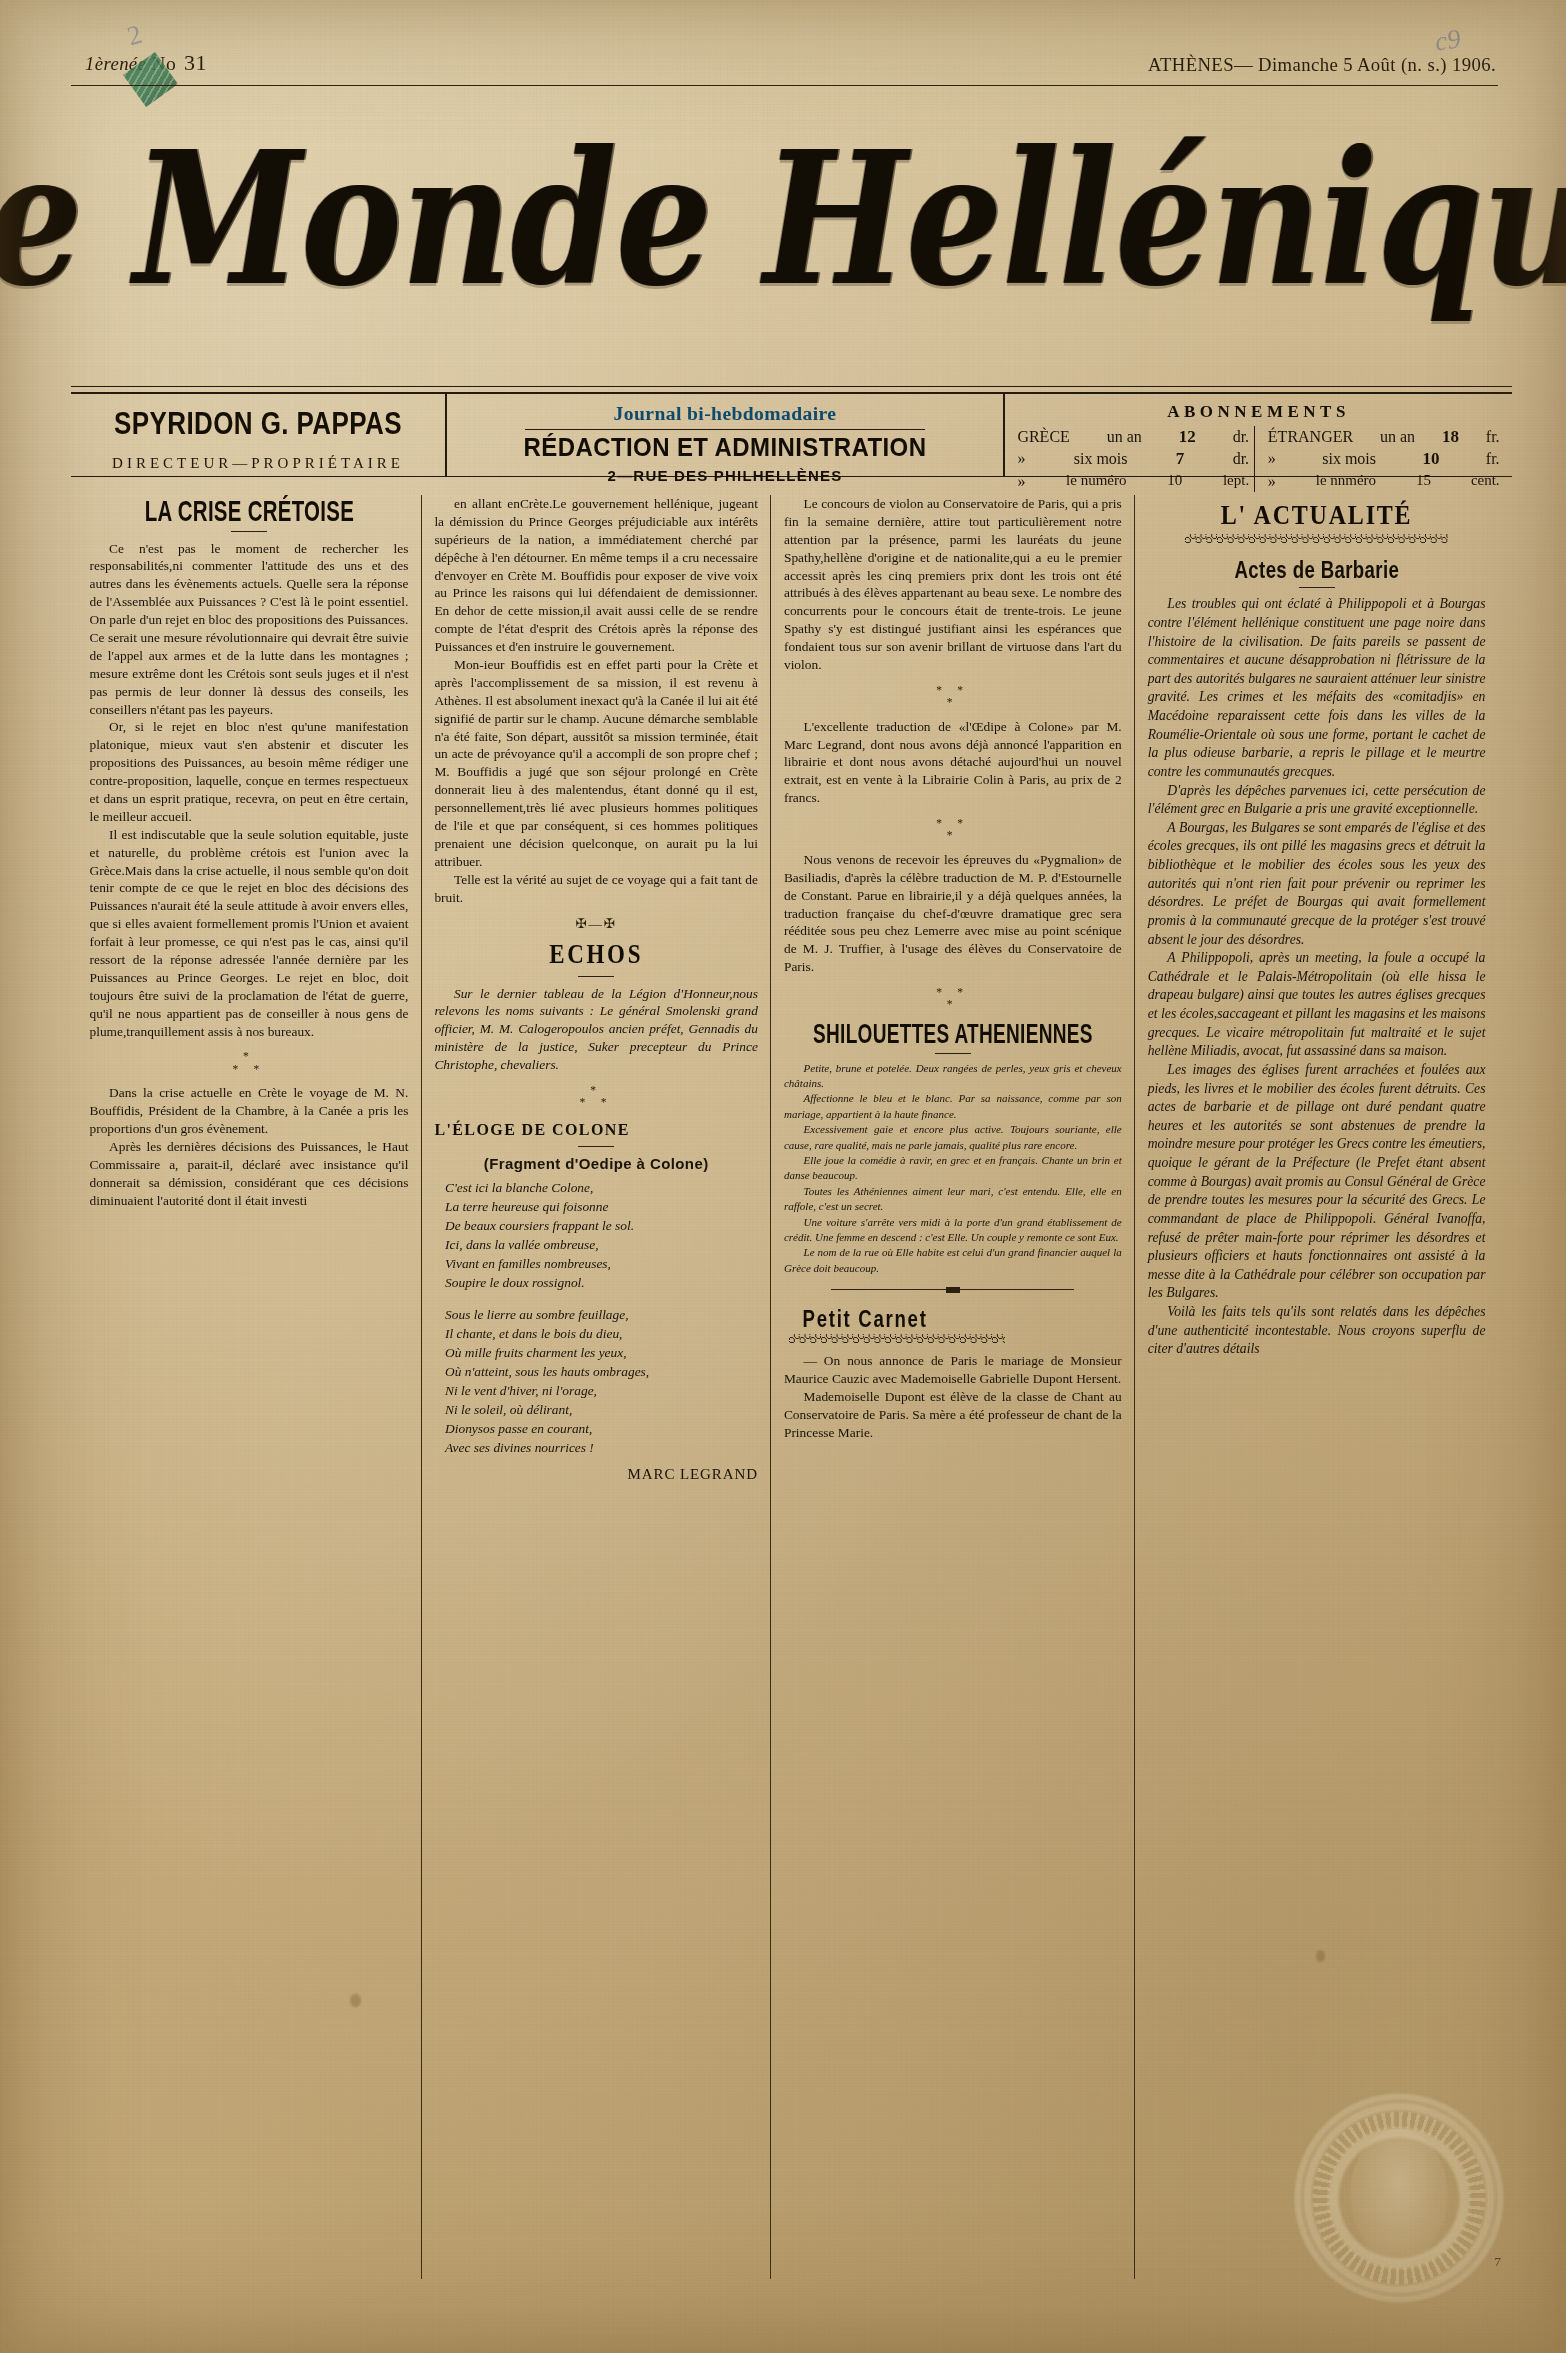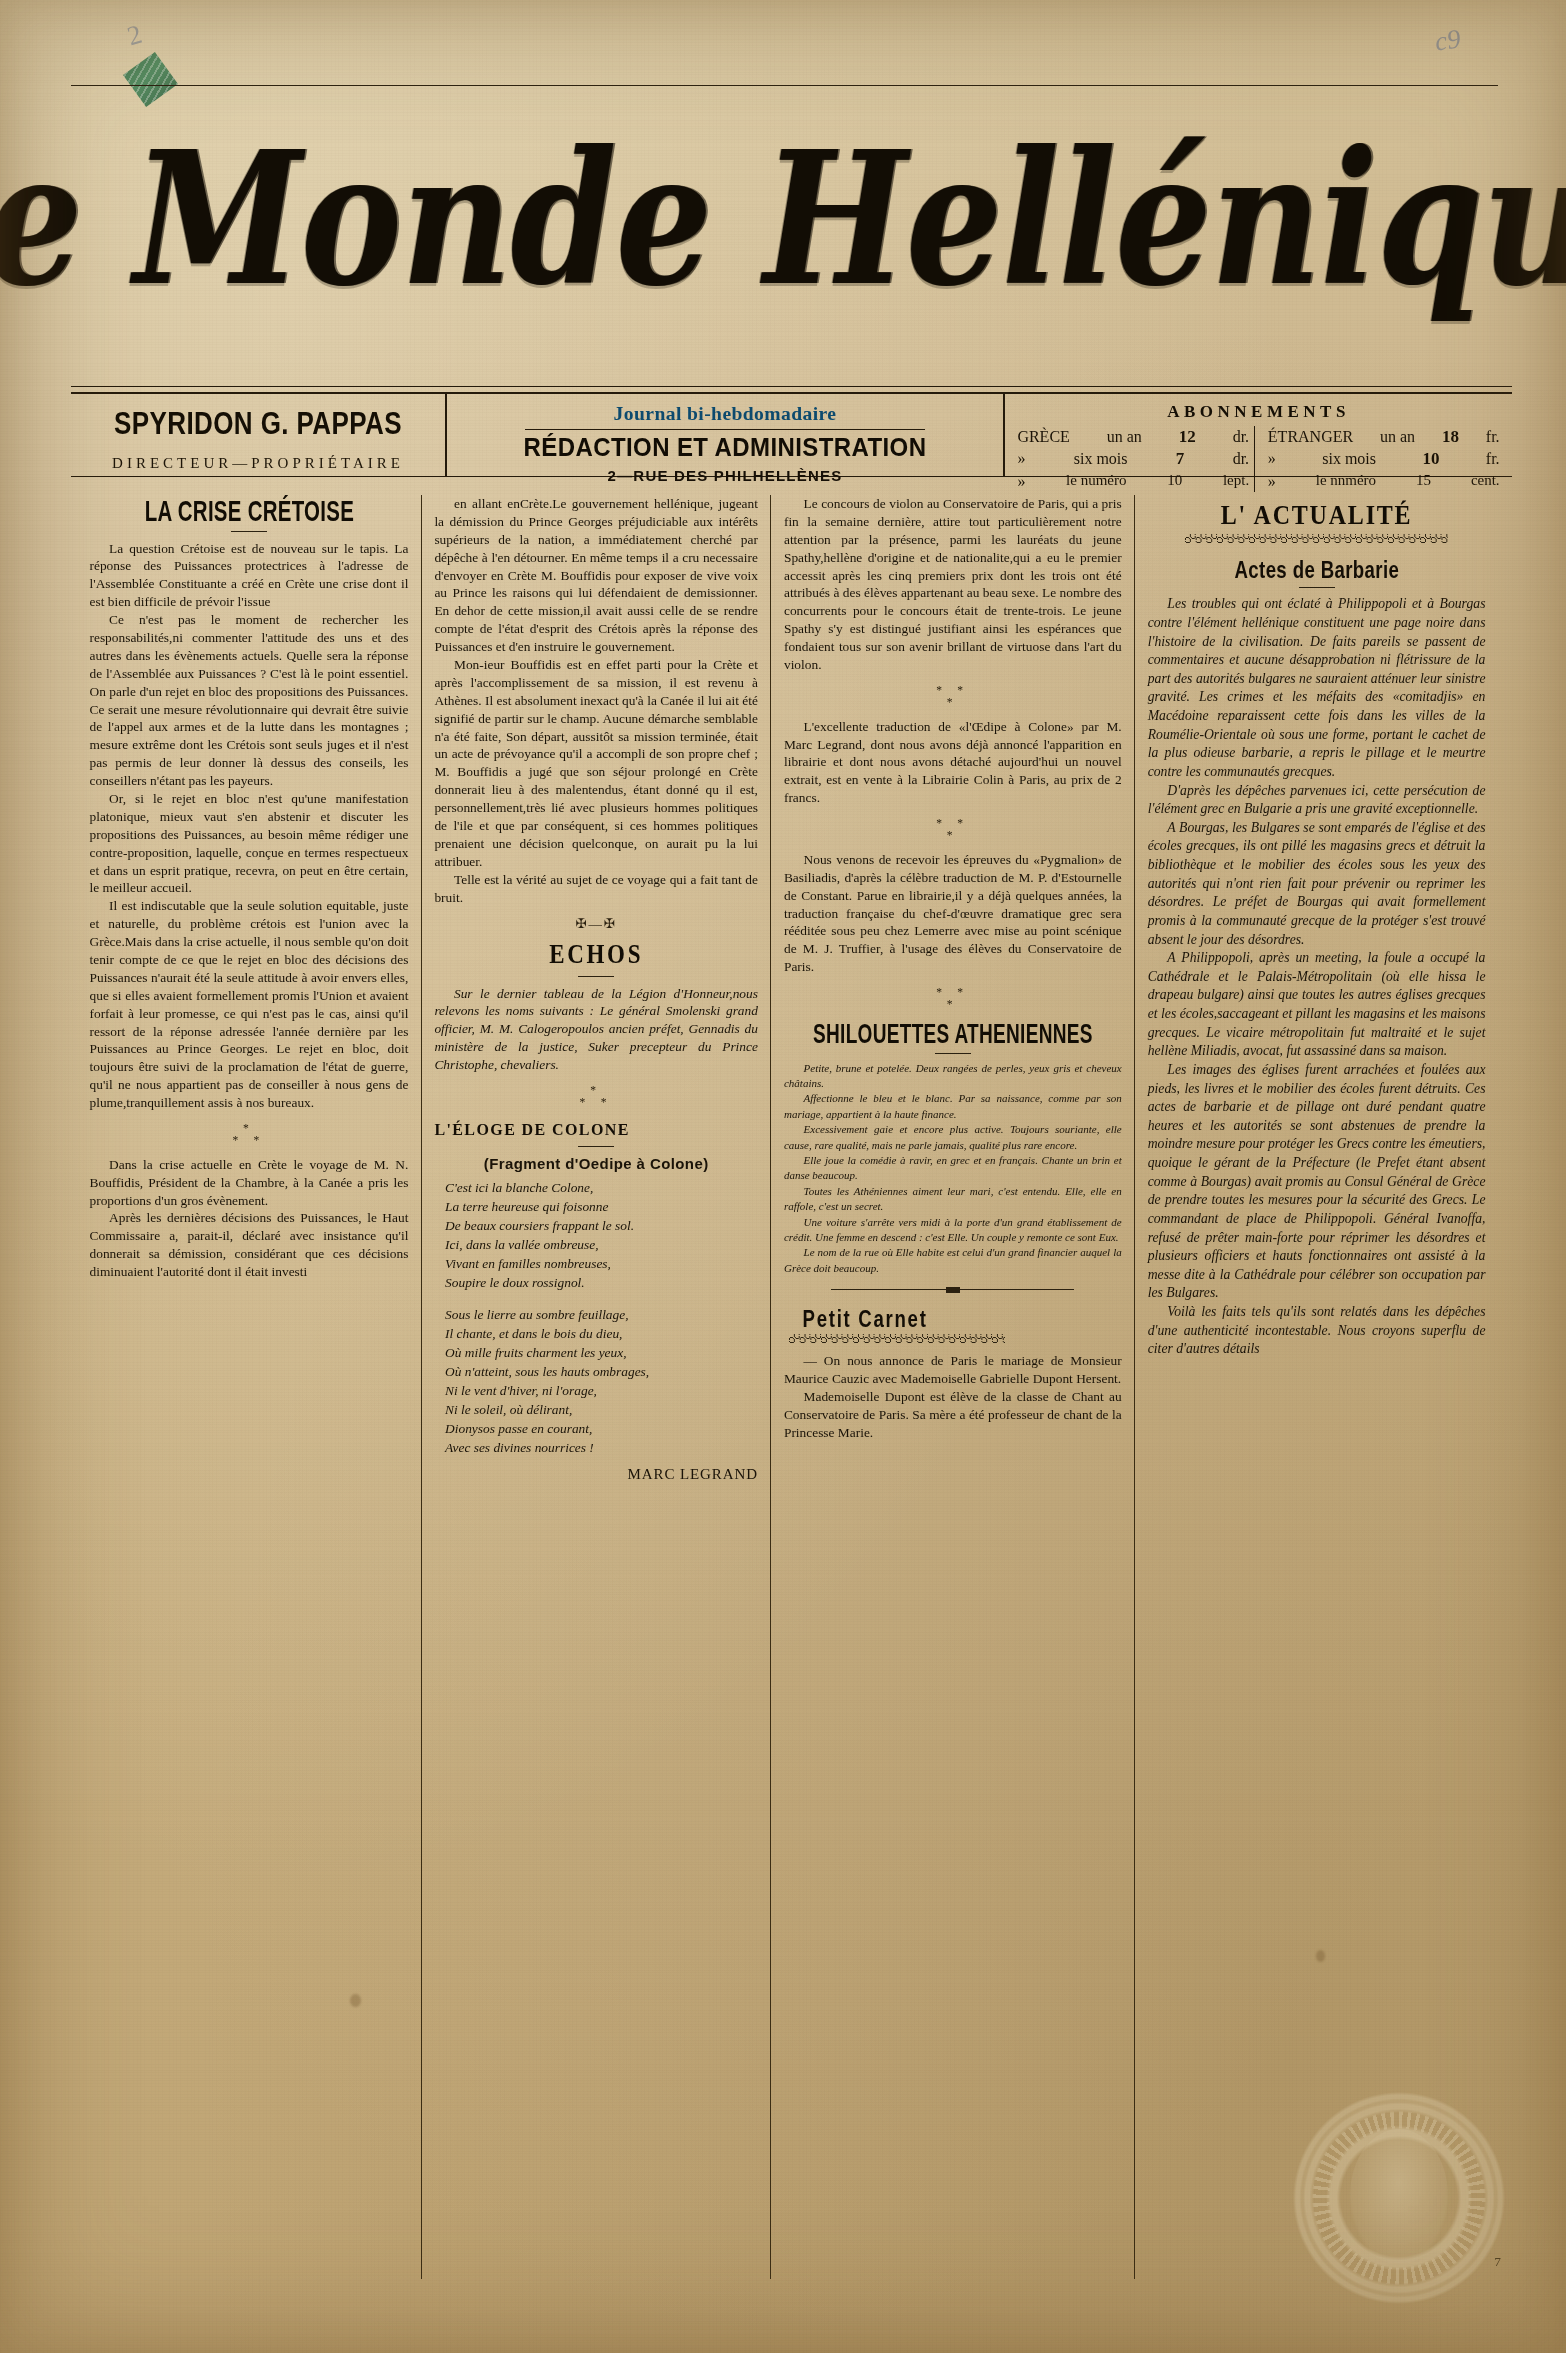--- a/index.html
+++ b/index.html
@@ -260,20 +260,27 @@
 <div id="sheet">
   <div id="paper"></div>
   <div id="grain"></div>
 
   <div class="spot" style="left:1316px;top:1950px;width:9px;height:11.6px;"></div>
   <div class="spot" style="left:350px;top:1994px;width:10.7px;height:13.4px;"></div>
 
   <div class="pencil-mark">2</div>
   <div class="pencil-c9">c9</div>
 
+  <div class="toprow">
+    <div class="issueline">
+      <span>1ère</span><span>née</span>
+      <span class="no">No</span><span class="num">31</span>
+    </div>
+    <div class="dateline">ATHÈNES— Dimanche 5 Août (n. s.) 1906.</div>
+  </div>
   <div class="stamp-green"></div>
   <div class="rule-top"></div>
 
   <div class="masthead">
     <div class="masthead-title">Le Monde Hellénique</div>
   </div>
 
   <div class="infobar">
     <div class="ib-cell ib-left">
       <div class="director-name">SPYRIDON G. PAPPAS</div>
@@ -330,21 +337,20 @@
         </div>
       </div>
     </div>
   </div>
 
   <div class="cols">
 
     <div class="col c1">
       <h2 class="hd-cond">LA CRISE CRÉTOISE</h2>
       <div class="short-rule"></div>
-      <p>La question Crétoise est de nouveau sur le tapis. La réponse des Puissances protectrices à l'adresse de l'Assemblée Constituante a créé en Crète une crise dont il est bien difficile de prévoir l'issue</p>
       <p>Ce n'est pas le moment de rechercher les responsabilités,ni commenter l'attitude des uns et des autres dans les évènements actuels. Quelle sera la réponse de l'Assemblée aux Puissances ? C'est là le point essentiel. On parle d'un rejet en bloc des propositions des Puissances. Ce serait une mesure révolutionnaire qui devrait être suivie de l'appel aux armes et de la lutte dans les montagnes ; mesure extrême dont les Crétois sont seuls juges et il n'est pas permis de leur donner là dessus des conseils, les conseillers n'étant pas les payeurs.</p>
       <p>Or, si le rejet en bloc n'est qu'une manifestation platonique, mieux vaut s'en abstenir et discuter les propositions des Puissances, au besoin même rédiger une contre-proposition, laquelle, conçue en termes respectueux et dans un esprit pratique, recevra, on peut en être certain, le meilleur accueil.</p>
       <p>Il est indiscutable que la seule solution equitable, juste et naturelle, du problème crétois est l'union avec la Grèce.Mais dans la crise actuelle, il nous semble qu'on doit tenir compte de ce que le rejet en bloc des décisions des Puissances n'aurait été la seule attitude à avoir envers elles, que si elles avaient formellement promis l'Union et avaient forfait à leur promesse, ce qui n'est pas le cas, ainsi qu'il ressort de la réponse adressée l'année dernière par les Puissances au Prince Georges. Le rejet en bloc, doit toujours être suivi de la proclamation de l'état de guerre, qu'il ne nous appartient pas de conseiller à nous gens de plume,tranquillement assis à nos bureaux.</p>
       <div class="stars">
           <span class="s1">*</span>
           <span class="s2">* *</span>
         </div>
       <p>Dans la crise actuelle en Crète le voyage de M. N. Bouffidis, Président de la Chambre, à la Canée a pris les proportions d'un gros évènement.</p>
       <p>Après les dernières décisions des Puissances, le Haut Commissaire a, parait-il, déclaré avec insistance qu'il donnerait sa démission, considérant que ces décisions diminuaient l'autorité dont il était investi</p>
     </div>

